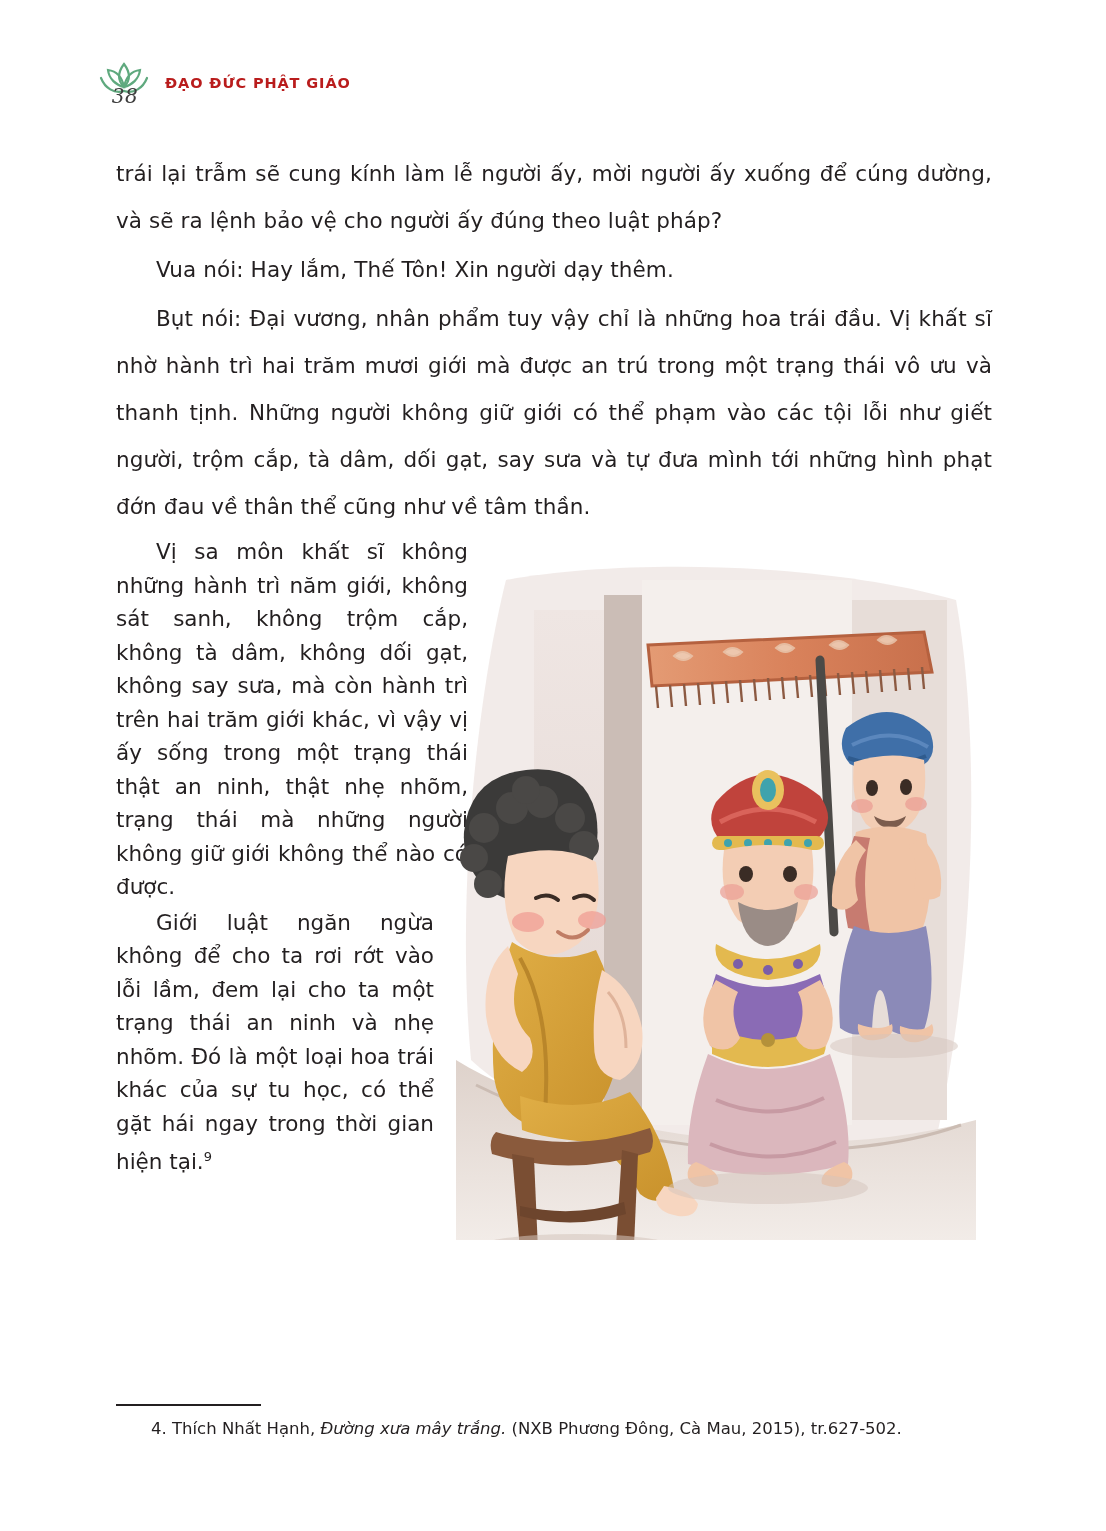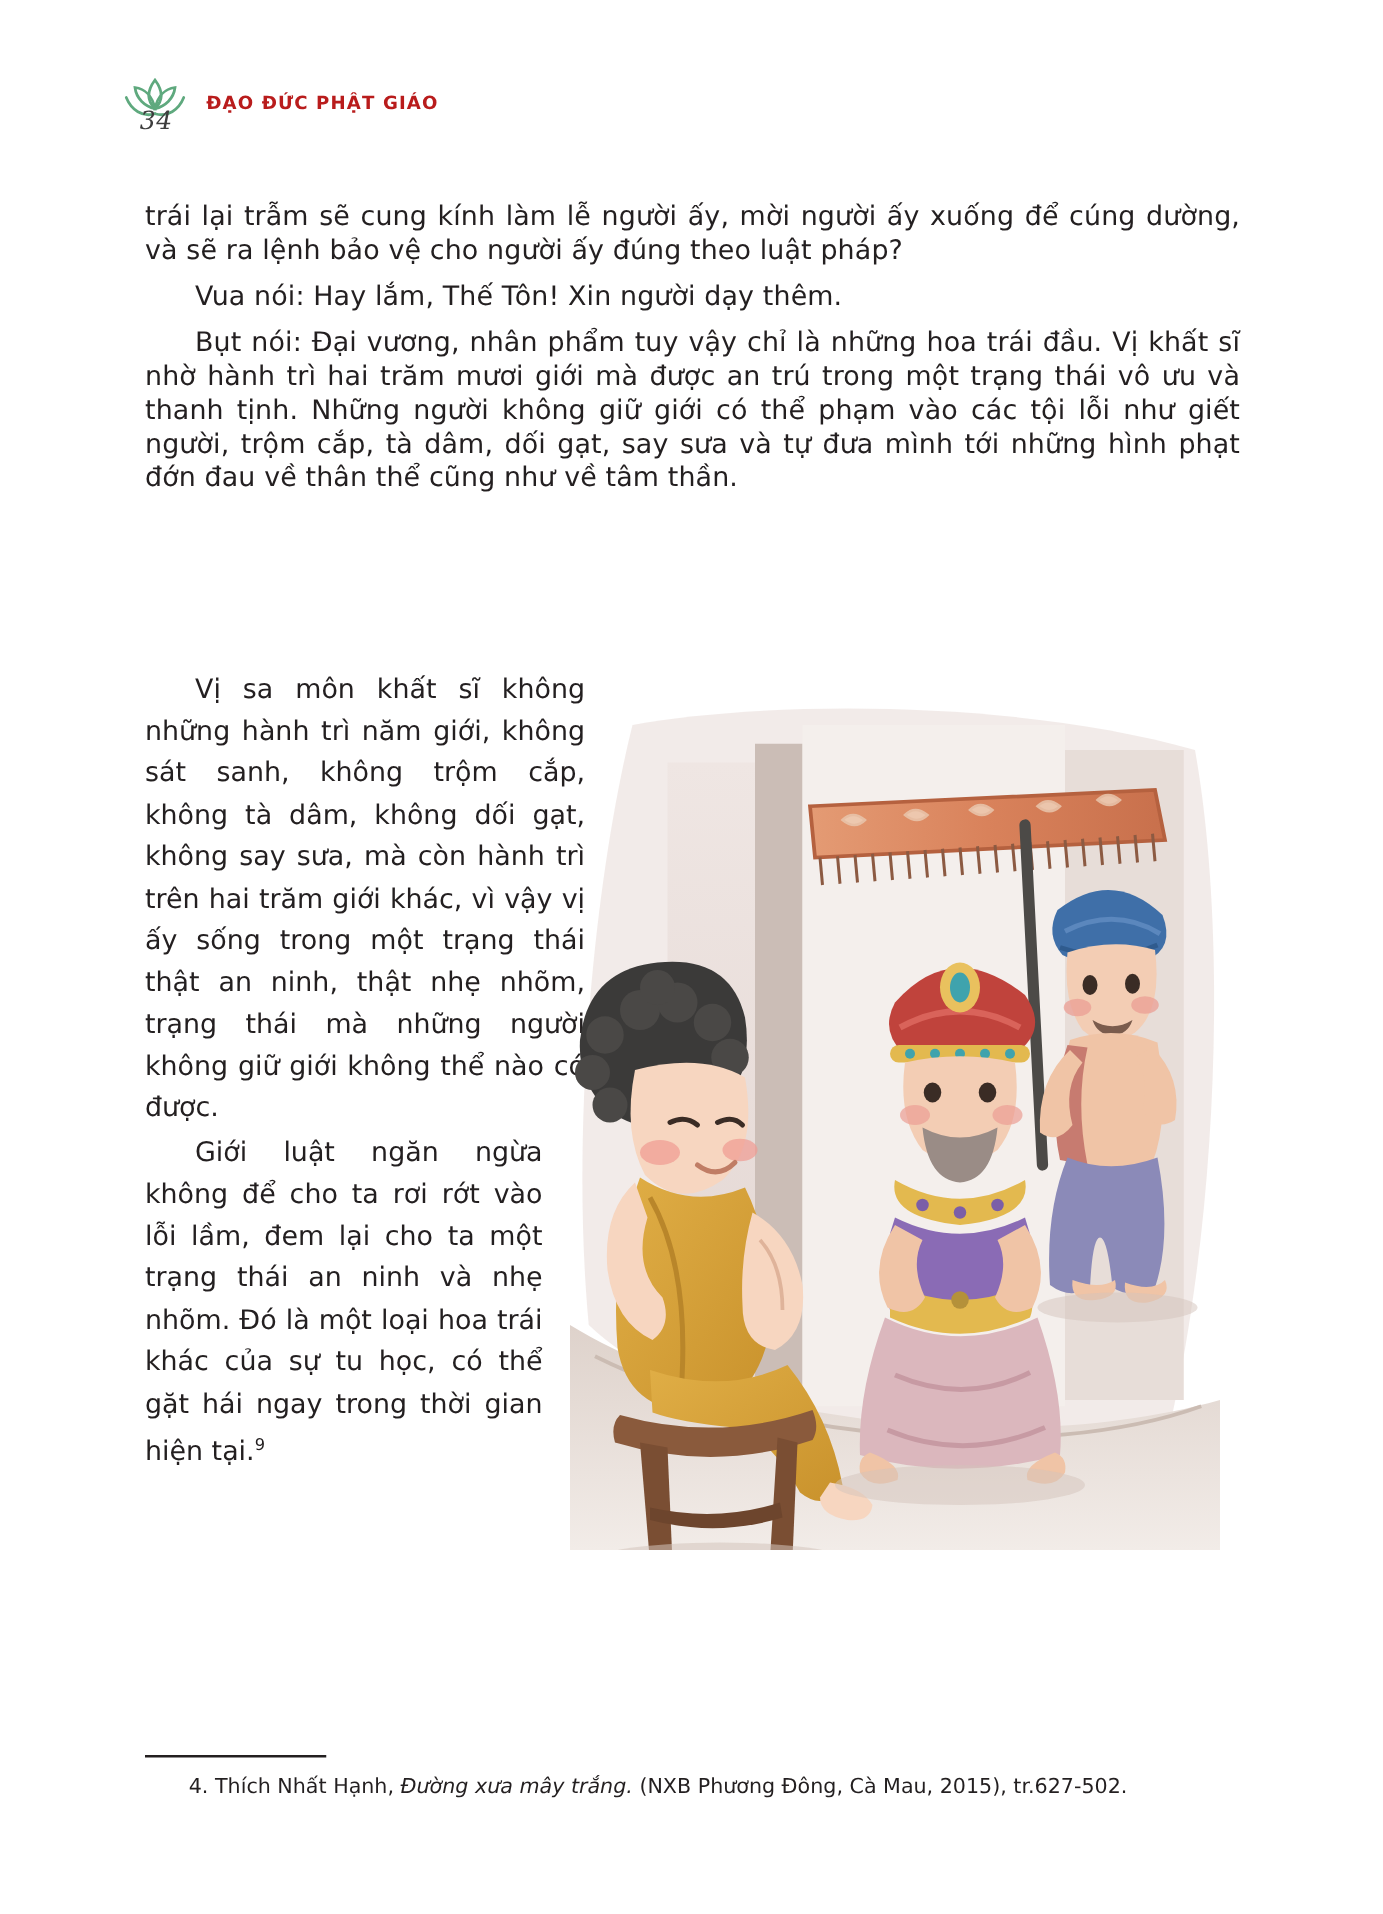--- a/index.html
+++ b/index.html
@@ -58,23 +58,23 @@
   }
 
   
   .content {
     position: absolute;
     top: 150px;
     left: 116px;
     width: 876px;
   }
   p.body-par {
-    margin: 10px 0 2px 0;
+    margin: 0 0 2px 0;
     font-size: 21.5px;
-    line-height: 27px;
+    line-height: 47px;
     text-align: justify;
     text-justify: inter-word;
     color: #231f20;
     letter-spacing: 0.1px;
   }
   p.indent {
     text-indent: 40px;
   }
 
   
@@ -154,21 +154,21 @@
   <div class="lotus-mark">
     <svg width="62" height="52" viewBox="0 0 62 52" xmlns="http://www.w3.org/2000/svg">
       <g fill="none" stroke="#5fa97e" stroke-width="2.2" stroke-linecap="round">
         <path d="M31 6 C25 14 24 22 31 29 C38 22 37 14 31 6 Z"></path>
         <path d="M31 29 C23 27 16 21 15 12 C23 13 29 19 31 29 Z"></path>
         <path d="M31 29 C39 27 46 21 47 12 C39 13 33 19 31 29 Z"></path>
         <path d="M8 20 C12 30 21 36 31 33"></path>
         <path d="M54 20 C50 30 41 36 31 33"></path>
       </g>
     </svg>
-    <div class="page-number">34</div>
+    <div class="page-number">38</div>
   </div>
   <div class="header-title">ĐẠO ĐỨC PHẬT GIÁO</div>
 </div>
 
 <div class="content">
   <p class="body-par">trái lại trẫm sẽ cung kính làm lễ người ấy, mời người ấy xuống để cúng dường, và sẽ ra lệnh bảo vệ cho người ấy đúng theo luật pháp?</p>
   <p class="body-par indent">Vua nói: Hay lắm, Thế Tôn! Xin người dạy thêm.</p>
   <p class="body-par indent">Bụt nói: Đại vương, nhân phẩm tuy vậy chỉ là những hoa trái đầu. Vị khất sĩ nhờ hành trì hai trăm mươi giới mà được an trú trong một trạng thái vô ưu và thanh tịnh. Những người không giữ giới có thể phạm vào các tội lỗi như giết người, trộm cắp, tà dâm, dối gạt, say sưa và tự đưa mình tới những hình phạt đớn đau về thân thể cũng như về tâm thần.</p>
 </div>
 

